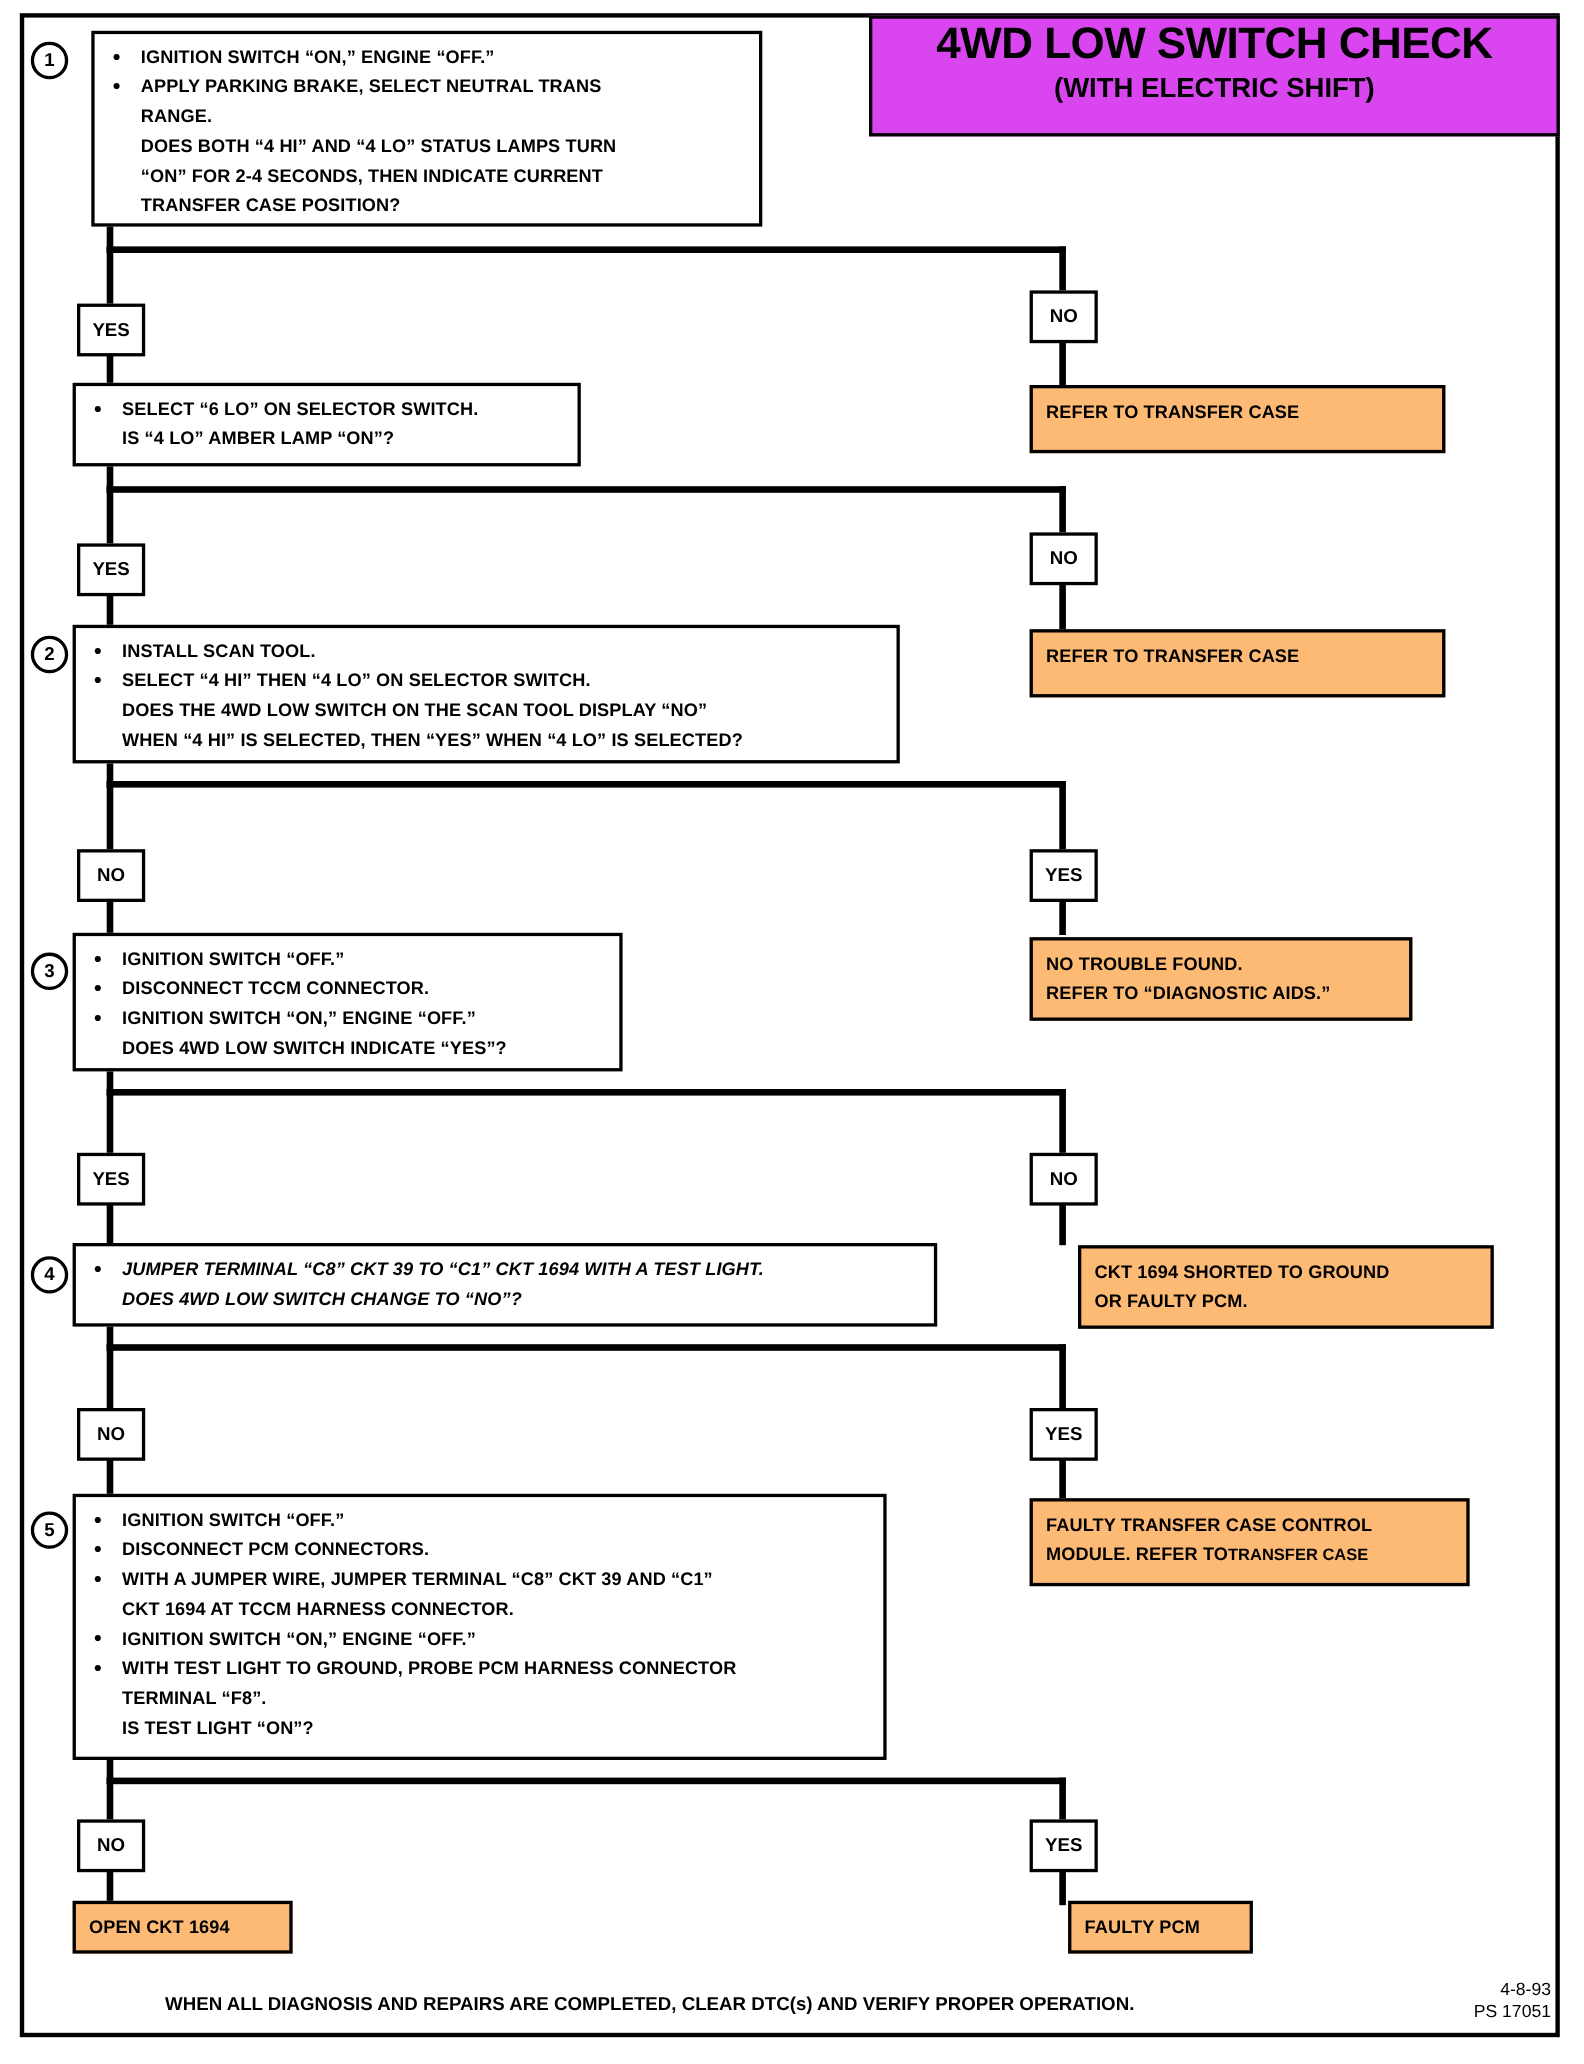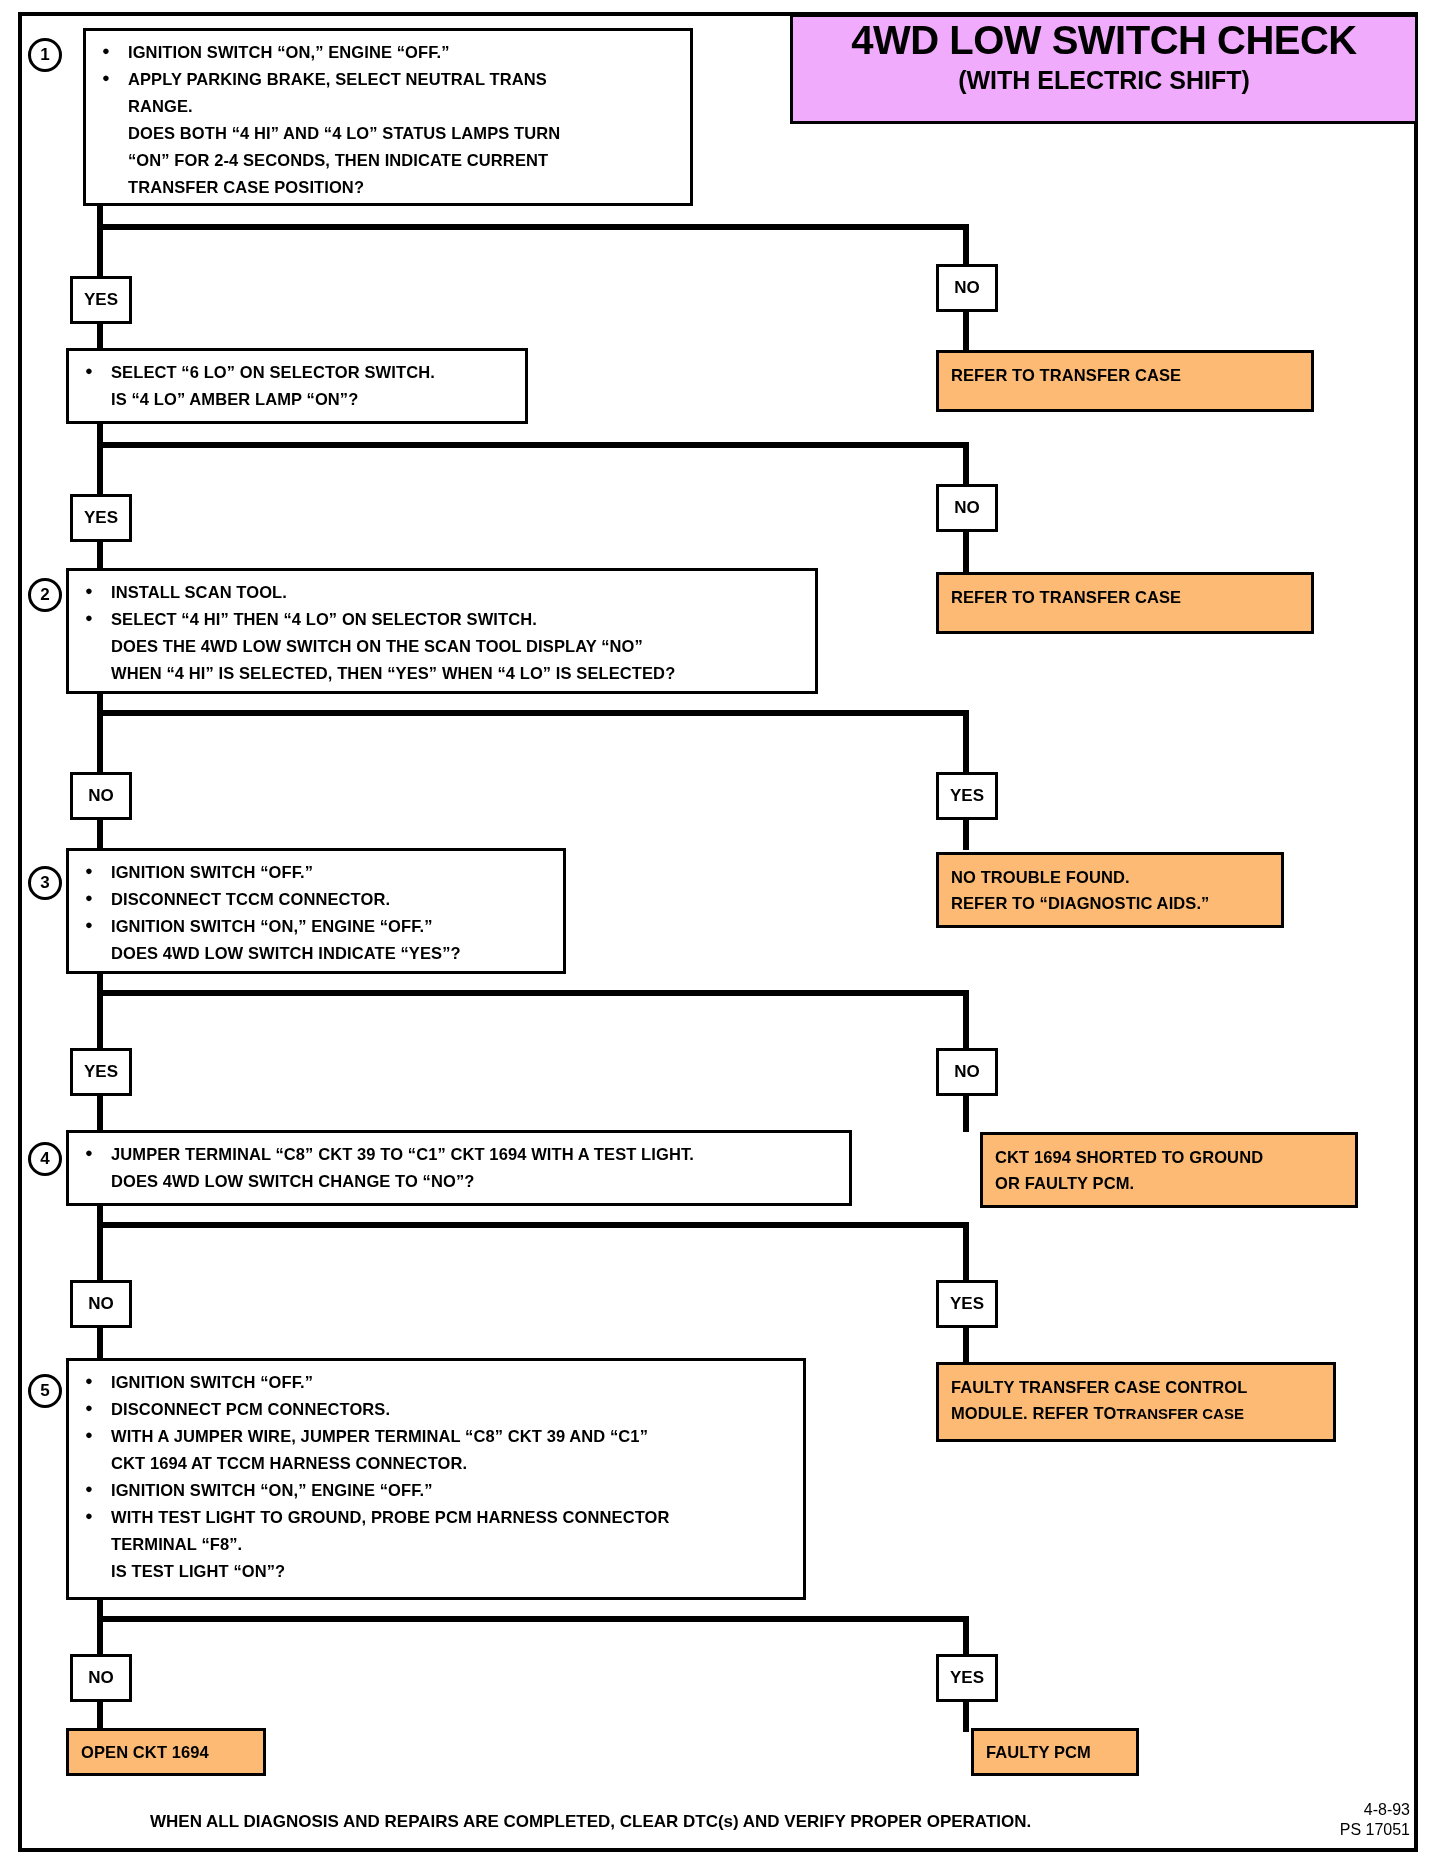--- a/index.html
+++ b/index.html
@@ -32,21 +32,21 @@
 
   
   .ynbox{border:3px solid #000;background:#fff;display:flex;align-items:center;justify-content:center;
          font-weight:bold;font-size:17px;font-family:"Liberation Sans",sans-serif;}
 
   
   .hline{background:#000;height:6px;}
   .vline{background:#000;width:6px;}
 
   
-  .titlebox{border:3px solid #000;background:#f0abfc;display:flex;flex-direction:column;align-items:center;justify-content:flex-start;}
+  .titlebox{border:3px solid #000;background:#d946ef;display:flex;flex-direction:column;align-items:center;justify-content:flex-start;}
   .title-main{font-weight:bold;font-size:40px;letter-spacing:-0.5px;line-height:46px;white-space:nowrap;}
   .title-sub{font-weight:bold;font-size:25px;line-height:34px;white-space:nowrap;}
 
   .footer-note{font-weight:bold;font-size:17px;white-space:nowrap;}
   .stamp{font-weight:normal;font-size:16px;line-height:20px;text-align:right;white-space:nowrap;}
   .small-ln{font-weight:bold;font-size:15px;line-height:26px;white-space:nowrap;}
 </style>
 </head>
 <body>
 
@@ -148,21 +148,21 @@
   <div class="abs vline" style="left:963px;top:990px;height:62px;"></div>
   <div class="abs vline" style="left:97px;top:990px;height:62px;"></div>
 
   <div class="abs ynbox" style="left:70px;top:1048px;width:62px;height:48px;">YES</div>
   <div class="abs ynbox" style="left:936px;top:1048px;width:62px;height:48px;">NO</div>
 
   <div class="abs vline" style="left:97px;top:1094px;height:38px;"></div>
   <div class="abs vline" style="left:963px;top:1094px;height:38px;"></div>
 
   <div class="abs circnum" style="left:28px;top:1142px;">4</div>
-  <div class="abs stepbox" style="left:66px;top:1130px;width:786px;height:76px;">
+  <div class="abs stepbox" style="left:66px;top:1130px;width:786px;height:76px;font-style:italic;">
     <ul>
       <li class="ln">JUMPER TERMINAL “C8” CKT 39 TO “C1” CKT 1694 WITH A TEST LIGHT.</li>
       <li class="ln nobullet">DOES 4WD LOW SWITCH CHANGE TO “NO”?</li>
     </ul>
   </div>
 
   <div class="abs resbox" style="left:936px;top:1132px;width:378px;height:76px;margin-left:44px;">
     <div class="ln">CKT 1694 SHORTED TO GROUND</div>
     <div class="ln">OR FAULTY PCM.</div>
   </div>

